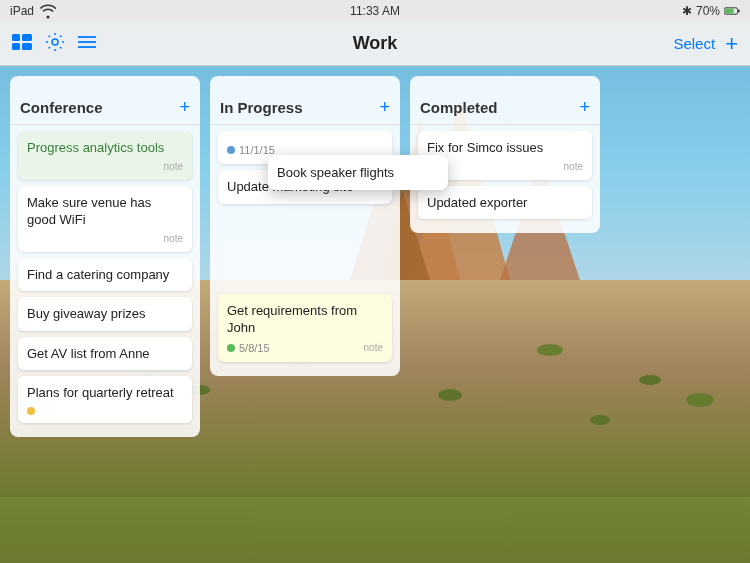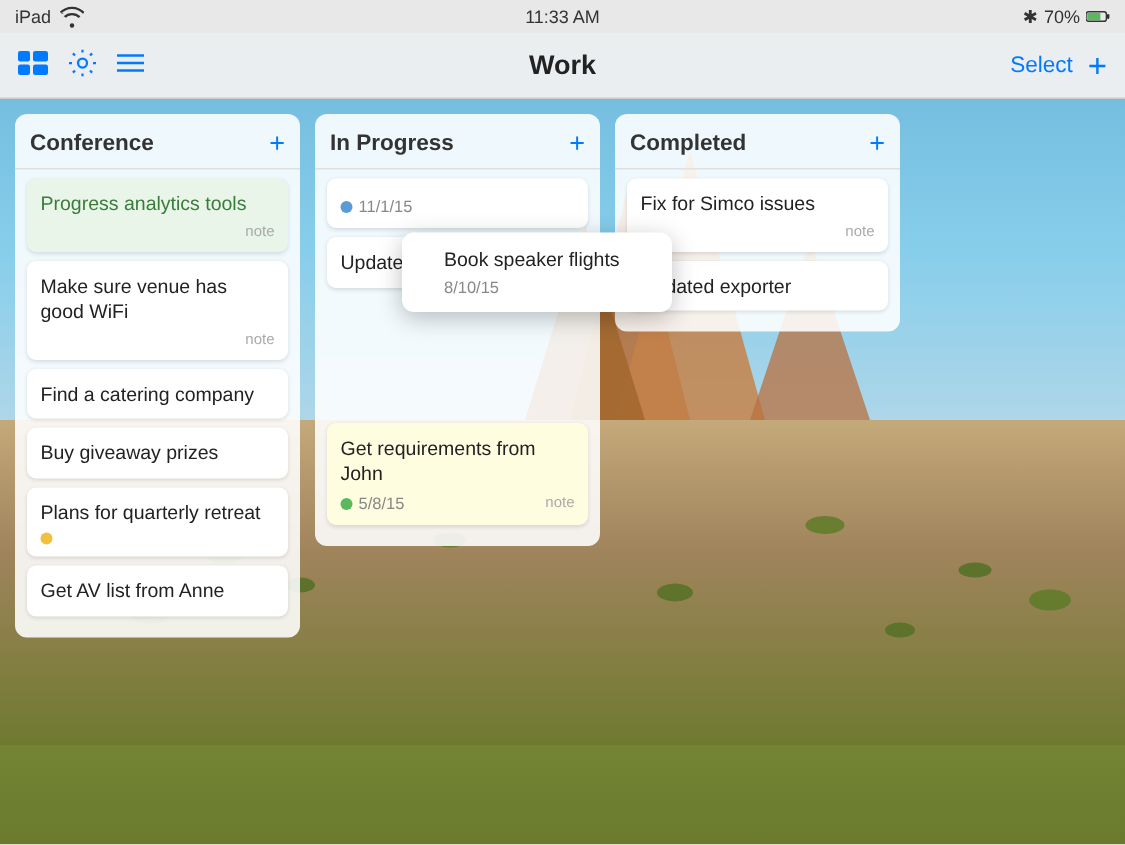--- a/index.html
+++ b/index.html
@@ -85,20 +85,21 @@
       overflow-y: auto;
       flex-shrink: 0;
     }
 
     .column-header {
       display: flex;
       align-items: center;
       justify-content: space-between;
       padding: 10px 10px 8px 10px;
       border-bottom: 1px solid #e0e0e0;
+      margin-top: 12px;
     }
     .column-title {
       font-size: 15px;
       font-weight: 600;
       color: #333;
     }
     .col-add-btn {
       color: #007aff;
       font-size: 18px;
       background: none;
@@ -158,21 +159,21 @@
     .dot-green { background: #5cb85c; }
     .dot-yellow { background: #f0c040; }
 
     
     .popup-card {
       position: absolute;
       z-index: 200;
       background: #fff;
       border-radius: 8px;
       box-shadow: 0 4px 16px rgba(0,0,0,0.25);
-      padding: 10px 28px;
+      padding: 10px 9px;
       width: 180px;
       left: 268px;
       top: 155px;
     }
     .popup-title {
       font-size: 13px;
       color: #222;
       font-weight: 400;
     }
     .popup-date {
@@ -305,28 +306,28 @@
 
     <div class="card">
       <div class="card-title">Find a catering company</div>
     </div>
 
     <div class="card">
       <div class="card-title">Buy giveaway prizes</div>
     </div>
 
     <div class="card">
+      <div class="card-title">Get AV list from Anne</div>
+    </div>
+
+    <div class="card">
       <div class="card-title">Plans for quarterly retreat</div>
       <div class="card-date-row">
         <span class="dot dot-yellow"></span>
       </div>
-    </div>
-
-    <div class="card">
-      <div class="card-title">Get AV list from Anne</div>
     </div>
   </div>
 
   <div class="column">
     <div class="column-header">
       <span class="column-title">In Progress</span>
       <button class="col-add-btn">+</button>
     </div>
 
     <div class="card">
@@ -369,14 +370,13 @@
 
     <div class="card">
       <div class="card-title">Updated exporter</div>
     </div>
   </div>
 
 </div>
 
 <div class="popup-card">
   <div class="popup-title">Book speaker flights</div>
-  <div class="popup-date">8/10/15</div>
 </div>
 
 </body></html>

